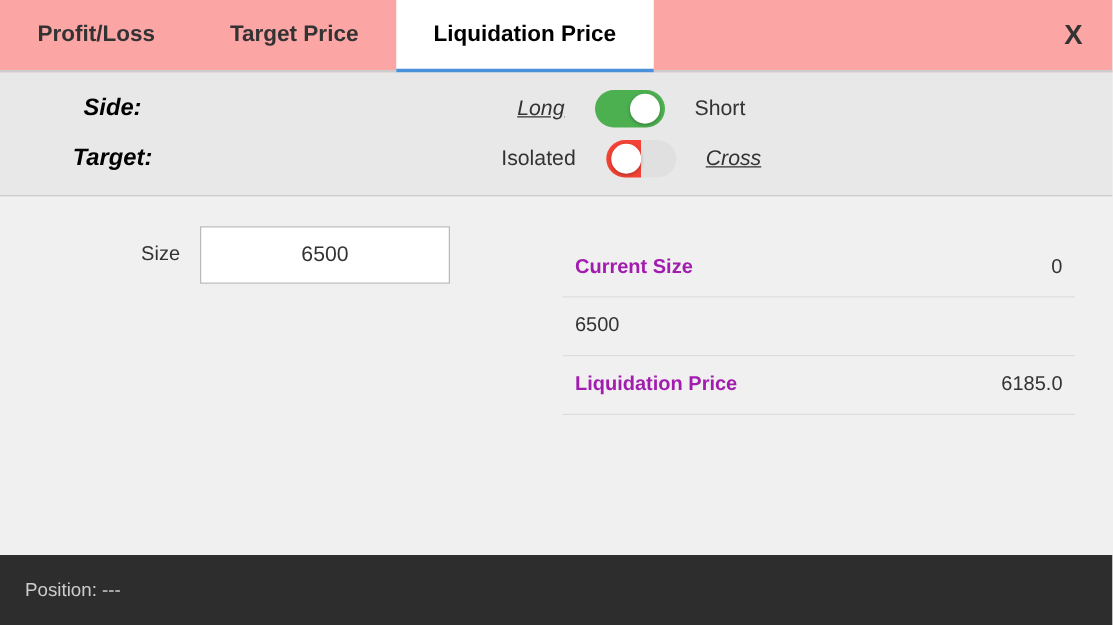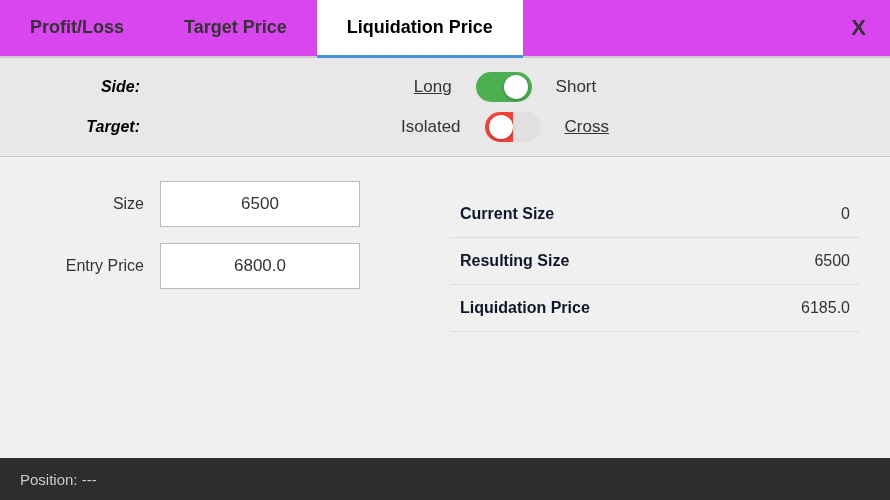--- a/index.html
+++ b/index.html
@@ -16,21 +16,21 @@
       height: 500px;
       display: flex;
       flex-direction: column;
       background: #f0f0f0;
     }
 
     
     .tab-bar {
       display: flex;
       align-items: stretch;
-      background: #d946ef;
+      background: #fca5a5;
       border-bottom: 2px solid #ccc;
       height: 58px;
     }
 
     .tab {
       display: flex;
       align-items: center;
       justify-content: center;
       padding: 0 30px;
       font-size: 18px;
@@ -73,42 +73,43 @@
 
     .config-row {
       display: flex;
       align-items: center;
       gap: 0;
     }
 
     .config-label {
       font-weight: bold;
       font-style: italic;
-      font-size: 16px;
+      font-size: 19px;
       width: 120px;
-      text-align: right;
+      text-align: center;
       padding-right: 20px;
     }
 
     .config-options {
       display: flex;
       align-items: center;
       gap: 24px;
       flex: 1;
       justify-content: center;
     }
 
     .option-text {
       font-size: 17px;
       color: #333;
       cursor: pointer;
     }
 
     .option-text.underline {
       text-decoration: underline;
+      font-style: italic;
     }
 
     
     .toggle {
       width: 56px;
       height: 30px;
       border-radius: 15px;
       position: relative;
       cursor: pointer;
       display: inline-block;
@@ -196,38 +197,38 @@
       display: flex;
       justify-content: space-between;
       align-items: center;
       padding: 14px 10px;
       border-bottom: 1px solid #ddd;
     }
 
     .info-row-label {
       font-weight: bold;
       font-size: 16px;
-      color: #0f172a;
+      color: #a21caf;
       text-align: right;
     }
 
     .info-row-value {
       font-size: 16px;
       color: #333;
     }
 
     
     .footer {
       background: #2d2d2d;
       color: #ccc;
       display: flex;
       justify-content: space-between;
       align-items: center;
       padding: 0 20px;
-      height: 42px;
+      height: 56px;
       font-size: 15px;
     }
   </style>
 </head>
 <body>
 
 <div class="container">
 
   <div class="tab-bar">
     <button class="tab">Profit/Loss</button>
@@ -262,34 +263,29 @@
   </div>
 
   <div class="main-content">
 
     <div class="form-section">
       <div class="form-row">
         <div class="form-label">Size</div>
         <input class="form-input" type="text" value="6500" style="">
       </div>
       <div class="form-row">
-        <div class="form-label">Entry Price</div>
-        <input class="form-input" type="text" value="6800.0" style="">
-      </div>
-      <div class="form-row">
       </div>
     </div>
 
     <div class="info-panel">
       <div class="info-row">
         <span class="info-row-label">Current Size</span>
         <span class="info-row-value">0</span>
       </div>
       <div class="info-row">
-        <span class="info-row-label">Resulting Size</span>
         <span class="info-row-value">6500</span>
       </div>
       <div class="info-row">
         <span class="info-row-label">Liquidation Price</span>
         <span class="info-row-value">6185.0</span>
       </div>
     </div>
   </div>
 
   <div class="footer">

